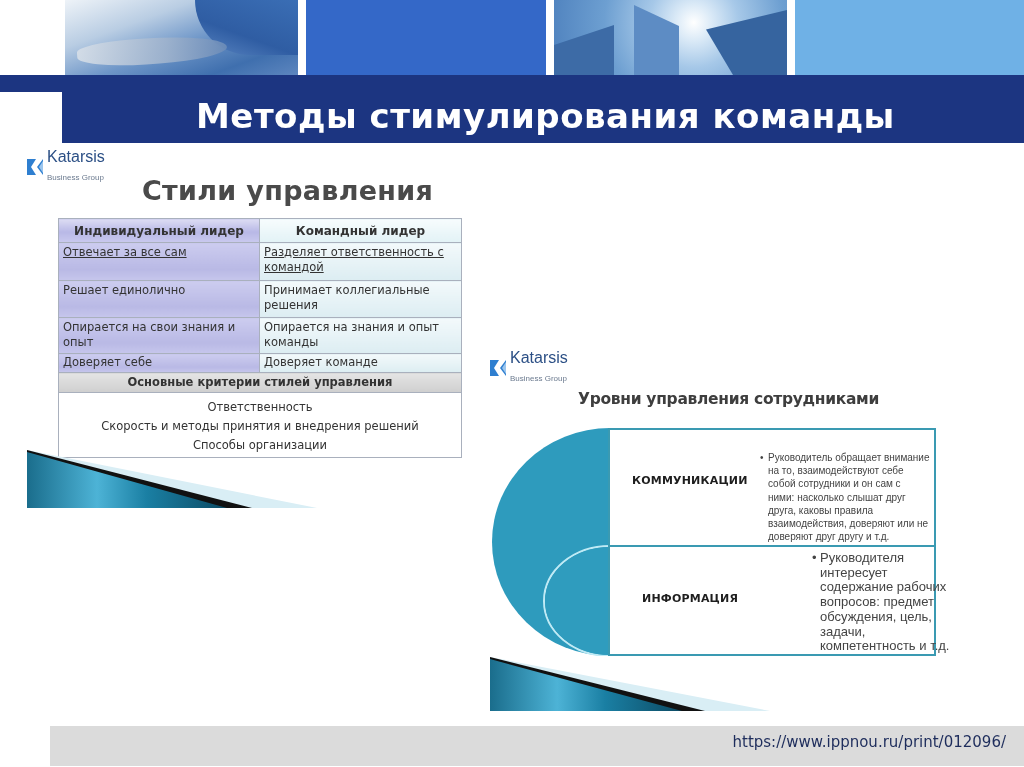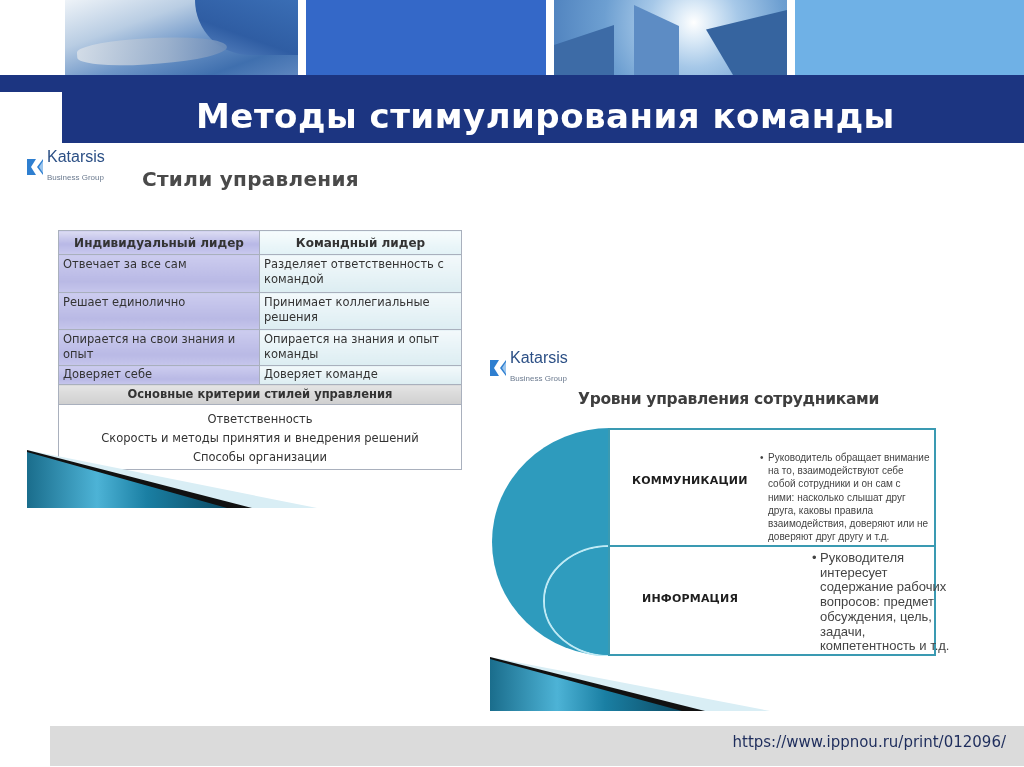--- a/index.html
+++ b/index.html
@@ -34,33 +34,33 @@
   
   .logo { position: absolute; display: flex; align-items: center; gap: 4px; }
   .logo-mark { width: 16px; height: 16px; position: relative; }
   .logo-mark svg { display:block; }
   .logo-text { line-height: 9px; }
   .logo-name { font-family: "Liberation Sans", sans-serif; font-size: 16px; color: #2b4f85; display:block; }
   .logo-sub { font-family: "Liberation Sans", sans-serif; font-size: 8px; color: #6b7a8f; display:block;margin-top:12px; }
 
   
   .left-heading {
-    position: absolute; left: 142px; top: 167px;
-    font-family: "DejaVu Sans", sans-serif; font-size: 20px; color: #4a4a4a; letter-spacing: .3px;
+    position: absolute; left: 142px; top: 175px;
+    font-family: "DejaVu Sans", sans-serif; font-size: 27px; color: #4a4a4a; letter-spacing: .3px;
   }
-  .styles-table { position: absolute; left: 58px; top: 230px; width: 404px; border-collapse: collapse;
+  .styles-table { position: absolute; left: 58px; top: 218px; width: 404px; border-collapse: collapse;
     font-family: "DejaVu Sans", sans-serif; font-size: 11.5px; color: #333; }
   .styles-table td, .styles-table th { border: 1px solid #a9b0bd; vertical-align: top; }
   .styles-table th { font-weight: bold; text-align: center; height: 24px; vertical-align: middle; font-size: 12px; color:#333; }
   .styles-table th.col-a { width: 201px; background: linear-gradient(#dcdcf3, #b8b8e6 55%, #c9c9ee); }
   .styles-table th.col-b { background: linear-gradient(#f7fcfd, #e2f2f6); }
   .styles-table td { padding: 2px 4px; line-height: 15px; }
   .styles-table td.col-a { background: linear-gradient(#ccccef, #b9b9e5 70%, #c6c6ec); }
   .styles-table td.col-b { background: linear-gradient(#f3f9fb, #dcedf2); }
-  .styles-table tr.r1 td { height: 38px; }
+  .styles-table tr.r1 td { height: 38px; text-decoration: underline; }
   .styles-table tr.r2 td { height: 37px; }
   .styles-table tr.r3 td { height: 36px; }
   .styles-table tr.r4 td { height: 17px; padding-top: 1px; }
   .styles-table tr.crit-head td { background: linear-gradient(#e4e4e4, #cfcfcf); text-align: center; font-weight: bold; height: 20px; vertical-align: middle; }
   .styles-table tr.crit-body td { background: #ffffff; text-align: center; height: 60px; padding-top: 5px; line-height: 19px; vertical-align: top; }
 
   
   .wedge { position: absolute; }
 
   

